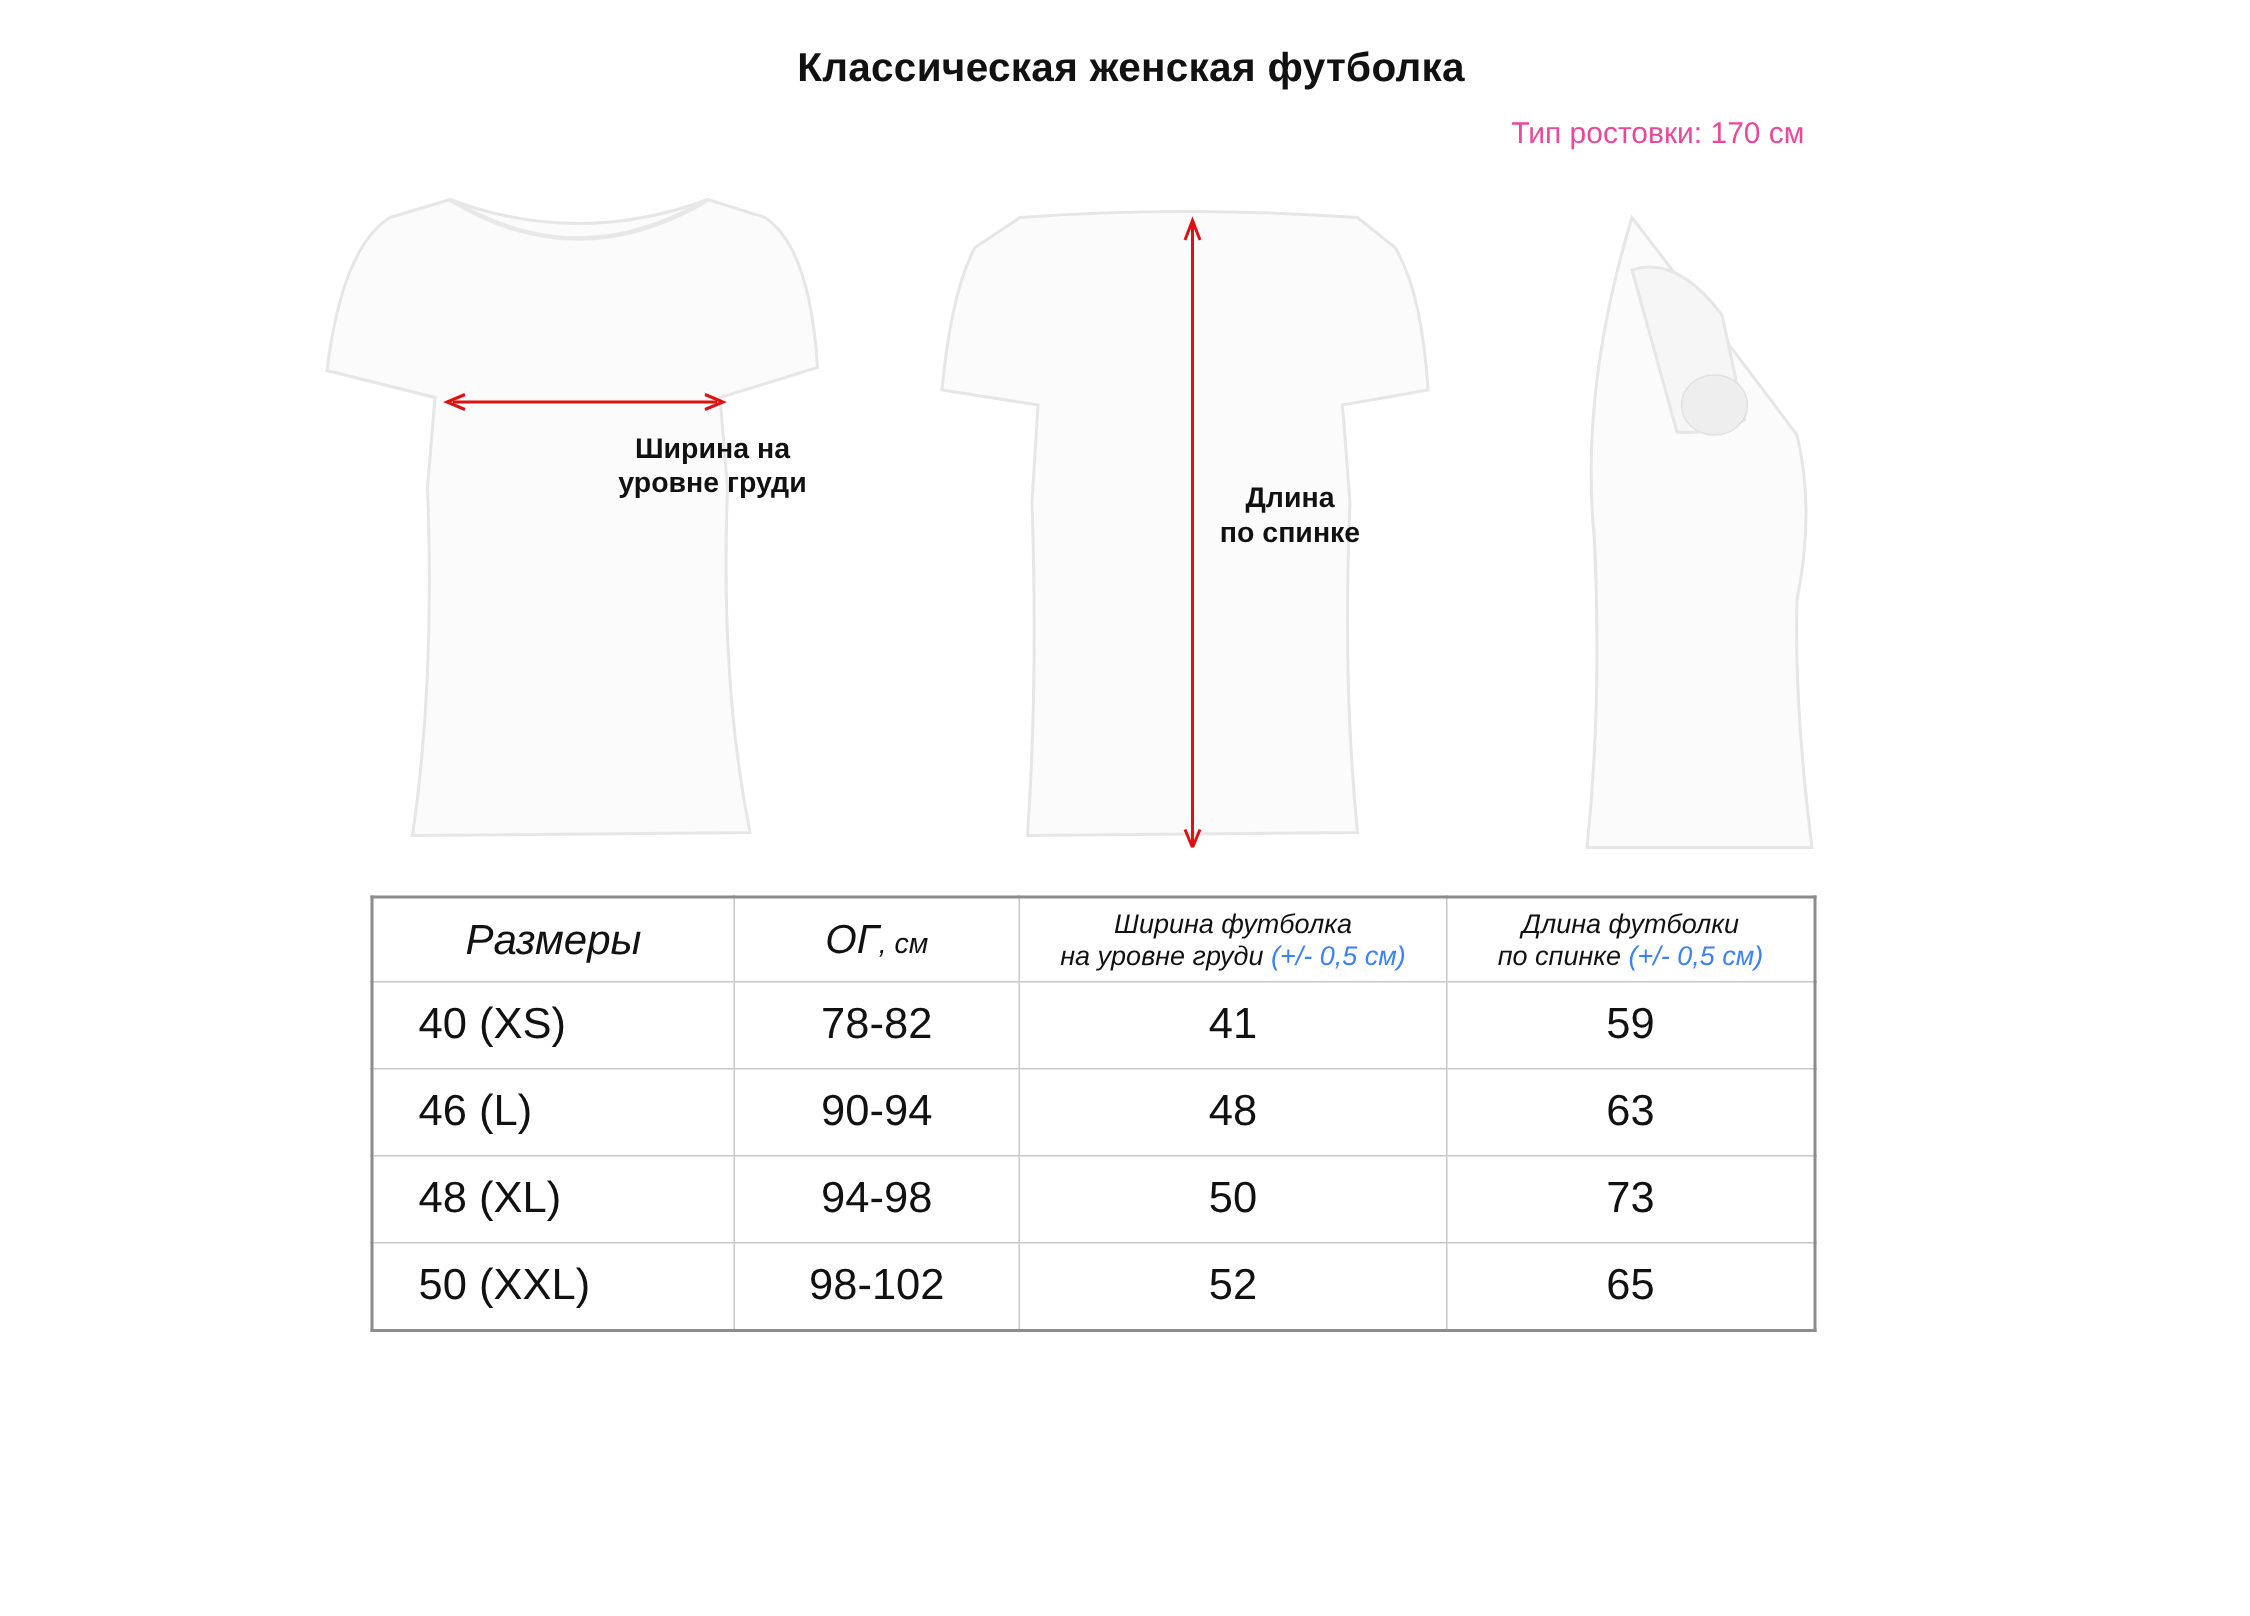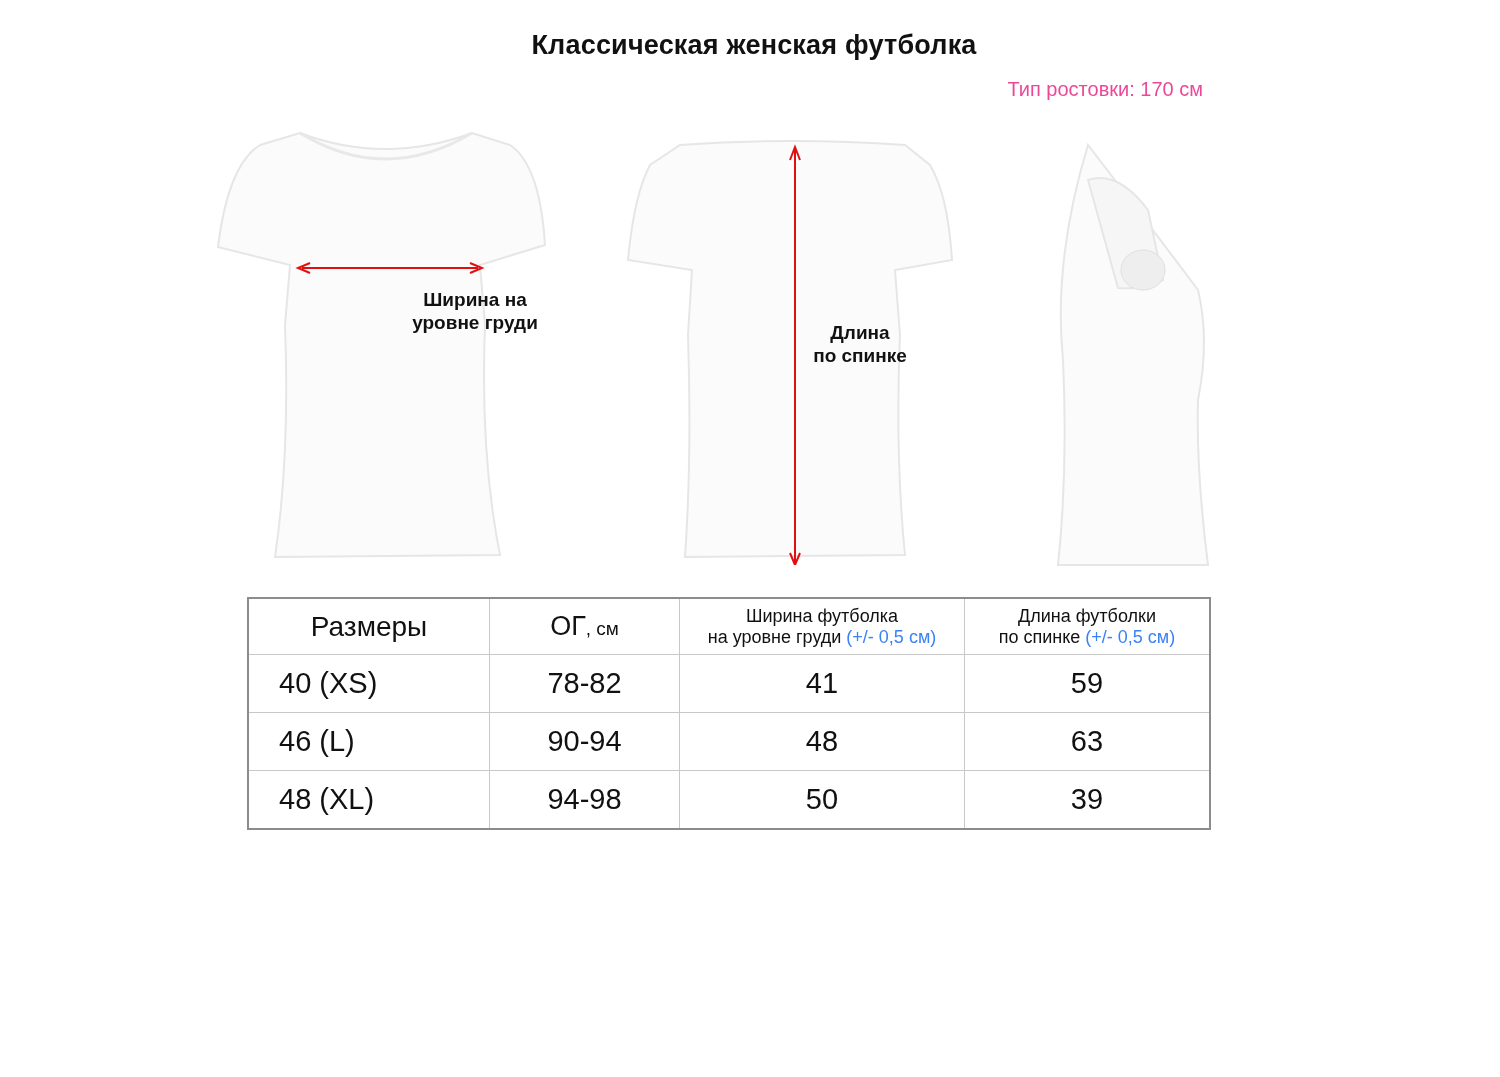--- a/index.html
+++ b/index.html
@@ -6,21 +6,21 @@
   body { width:1500px; height:1077px; position:relative; overflow:hidden;
          font-family:"Liberation Sans", sans-serif; color:#111; }
   .title { position:absolute; left:0; width:1500px; top:30px; text-align:center;
            font-size:27px; font-weight:bold; letter-spacing:0.2px; padding-left:4px; }
   .subtitle { position:absolute; right:297px; top:78px; font-size:20px; color:#ec4899; }
   .shirt { position:absolute; }
   .label { position:absolute; font-size:19px; font-weight:bold; text-align:center; line-height:23px; color:#111; }
   table.sizes { position:absolute; left:247px; top:597px; width:964px; border-collapse:collapse;
                 border:2px solid #8c8c8c; }
   table.sizes td, table.sizes th { border:1px solid #c8c8c8; text-align:center; vertical-align:middle; padding:0; }
-  table.sizes th { height:55px; font-weight:normal; }
+  table.sizes th { height:55px; font-weight:normal;font-style:italic; }
   table.sizes td { height:57px; font-size:29px; color:#111; }
   th.c1 { width:240px; text-align:left; padding-left:30px; font-size:28px; font-weight:bold; }
   th.c2 { width:189px; font-size:27px; }
   th.c3 { width:284px; font-size:18px; line-height:21px; }
   th.c4 { font-size:18px; line-height:21px; }
   .small { font-size:19px; }
   .red { color:#3b82f6; }
   td.size { text-align:left !important; padding-left:30px !important; }
 </style>
 </head>
@@ -83,16 +83,22 @@
     <tr>
       <td class="size">46 (L)</td>
       <td>90-94</td>
       <td>48</td>
       <td>63</td>
     </tr>
     <tr>
       <td class="size">48 (XL)</td>
       <td>94-98</td>
       <td>50</td>
-      <td>39</td>
+      <td>73</td>
+    </tr>
+    <tr>
+      <td class="size">50 (XXL)</td>
+      <td>98-102</td>
+      <td>52</td>
+      <td>65</td>
     </tr>
   </tbody>
 </table>
 
 </body></html>

